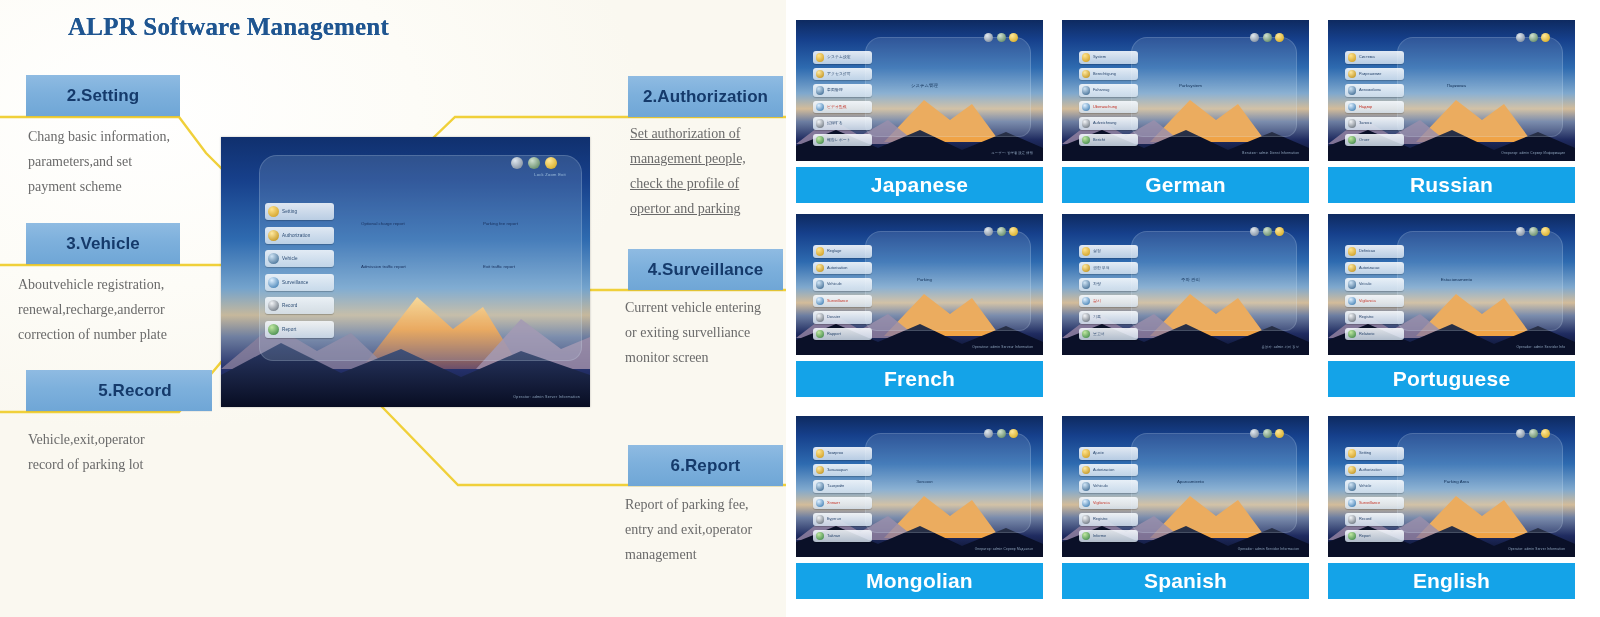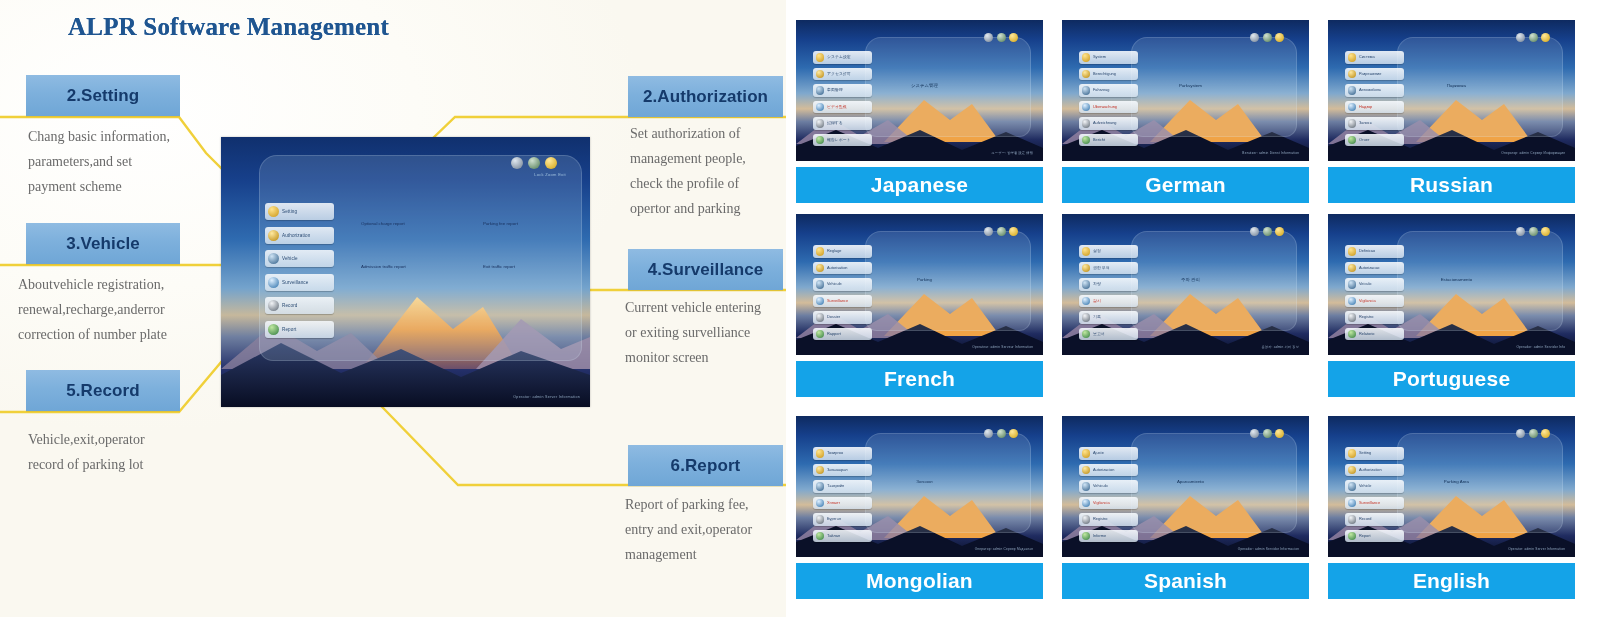--- a/index.html
+++ b/index.html
@@ -222,26 +222,26 @@
     <div class="hbox" style="left:26px;top:75px;width:154px;height:41px;">2.Setting</div>
     <div class="desc" style="left:28px;top:124px;width:215px;">Chang basic information,
 parameters,and set
 payment scheme</div>
 
     <div class="hbox" style="left:26px;top:223px;width:154px;height:41px;">3.Vehicle</div>
     <div class="desc" style="left:18px;top:272px;width:225px;">Aboutvehicle registration,
 renewal,recharge,anderror
 correction of number plate</div>
 
-    <div class="hbox" style="left:26px;top:370px;width:154px;height:41px;">5.Record</div>
+    <div class="hbox" style="left:26px;top:370px;width:154px;height:41px;padding-left:32px;">5.Record</div>
     <div class="desc" style="left:28px;top:427px;width:225px;">Vehicle,exit,operator
 record of parking lot</div>
 
     <div class="hbox" style="left:628px;top:76px;width:155px;height:41px;">2.Authorization</div>
-    <div class="desc" style="left:630px;top:121px;width:190px;">Set authorization of
+    <div class="desc" style="left:630px;top:121px;width:190px;text-decoration:underline;">Set authorization of
 management people,
 check the profile of
 opertor and parking</div>
 
     <div class="hbox" style="left:628px;top:249px;width:155px;height:41px;">4.Surveillance</div>
     <div class="desc" style="left:625px;top:295px;width:200px;">Current vehicle entering
 or exiting survelliance
 monitor screen</div>
 
     <div class="hbox" style="left:628px;top:445px;width:155px;height:41px;">6.Report</div>

